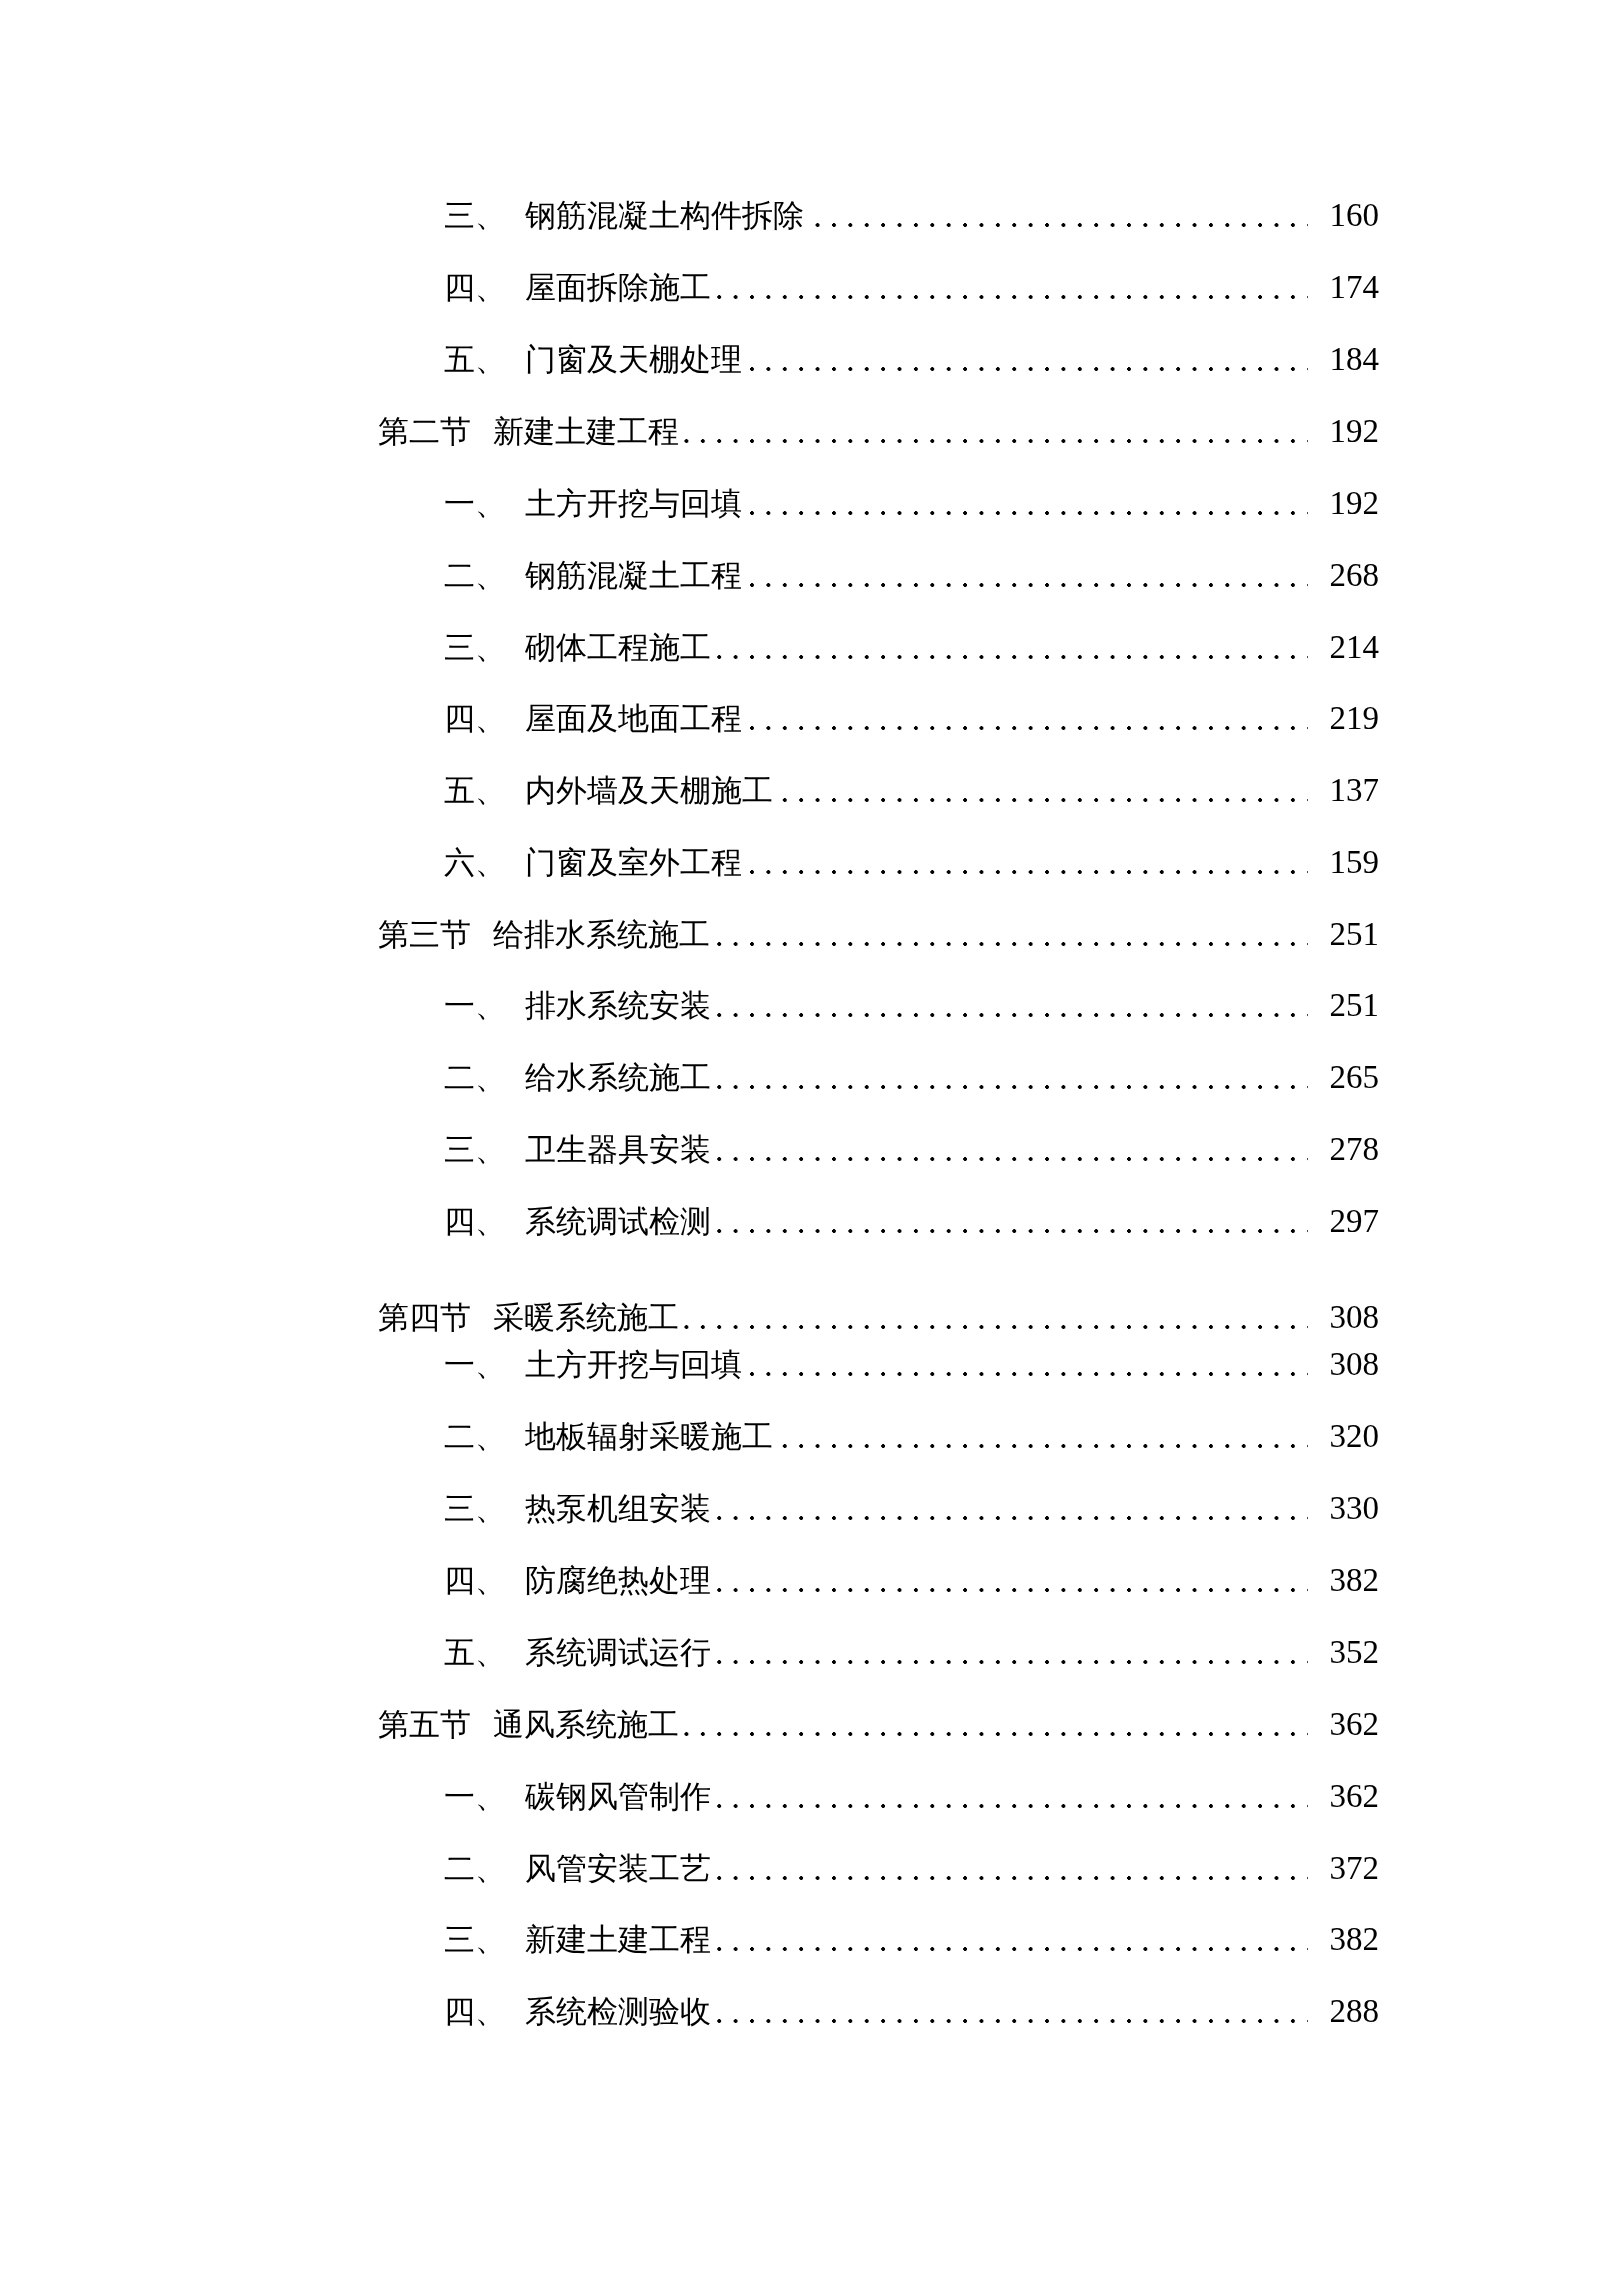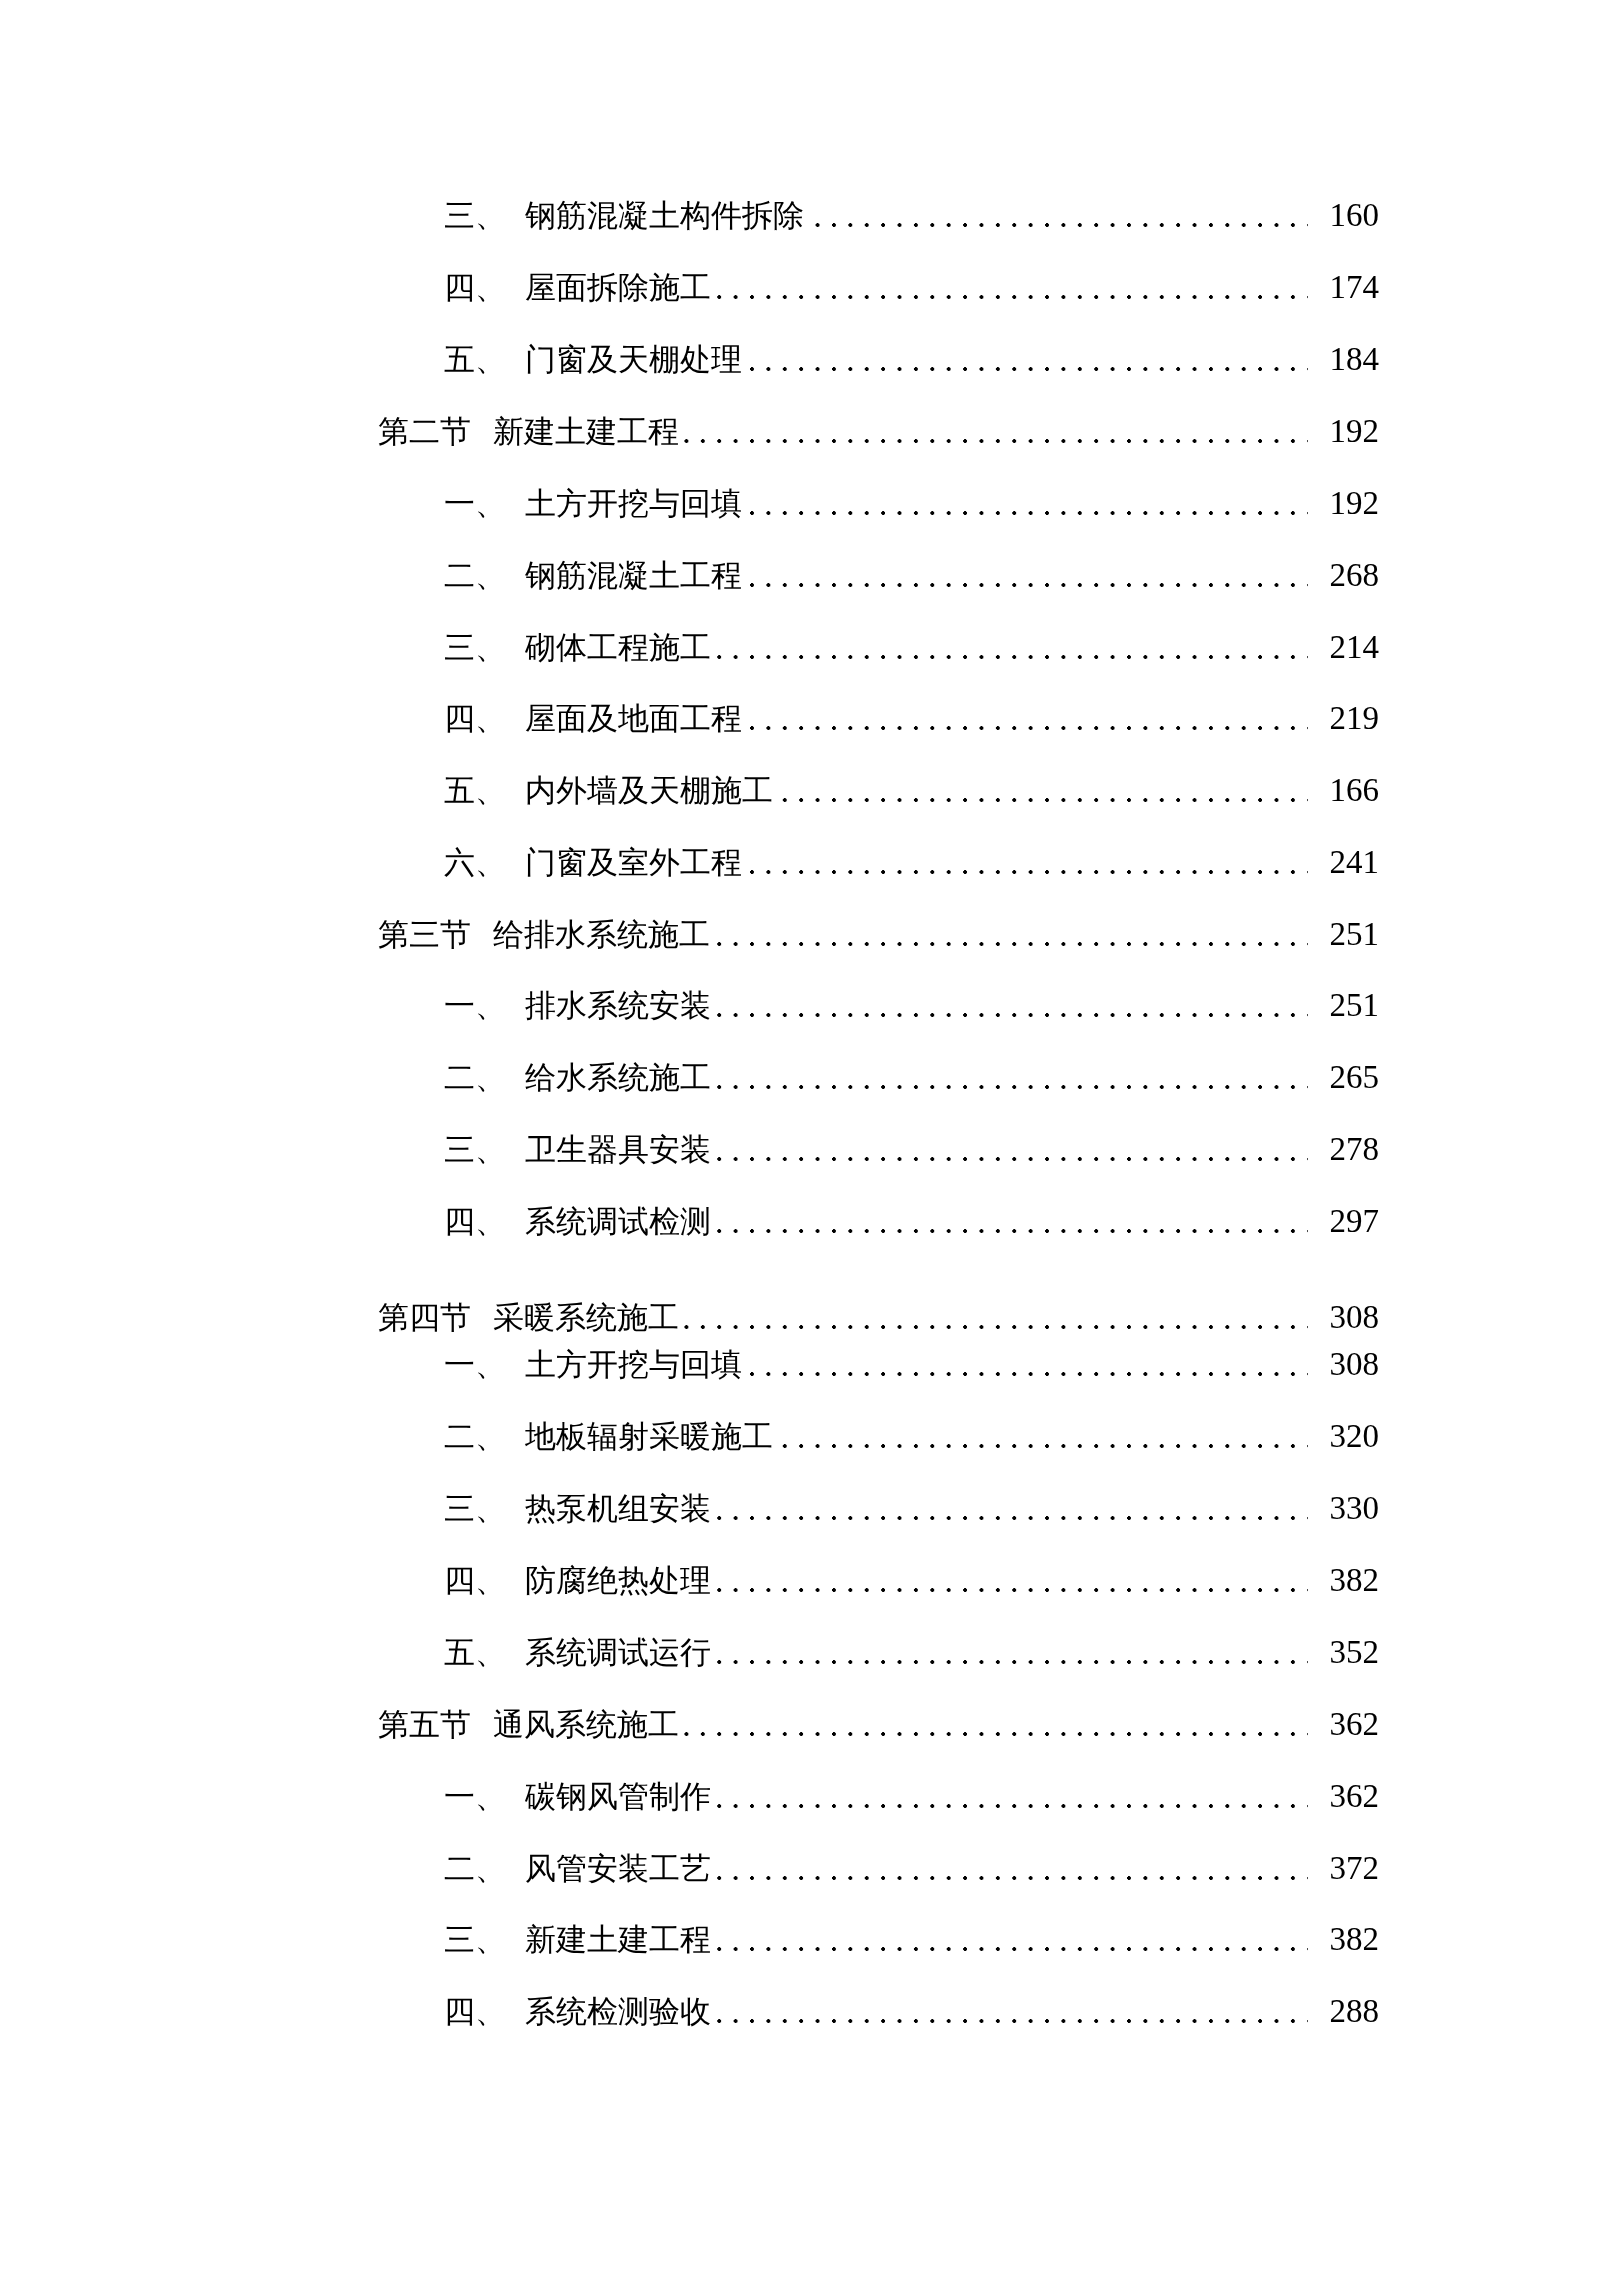--- a/index.html
+++ b/index.html
@@ -168,30 +168,30 @@
       <span class="leader"></span>
       <span class="pagenum">219</span>
     </div>
 
     <div class="row sub" style="top:771px">
       <span class="label">
         <span class="sub-num">五、</span>
         <span class="title">内外墙及天棚施工</span>
       </span>
       <span class="leader"></span>
-      <span class="pagenum">166</span>
+      <span class="pagenum">137</span>
     </div>
 
     <div class="row sub" style="top:843px">
       <span class="label">
         <span class="sub-num">六、</span>
         <span class="title">门窗及室外工程</span>
       </span>
       <span class="leader"></span>
-      <span class="pagenum">241</span>
+      <span class="pagenum">159</span>
     </div>
 
     <div class="row section" style="top:915px">
       <span class="label">
         <span class="sec-num">第三节</span>
         <span class="title">给排水系统施工</span>
       </span>
       <span class="leader"></span>
       <span class="pagenum">251</span>
     </div>

